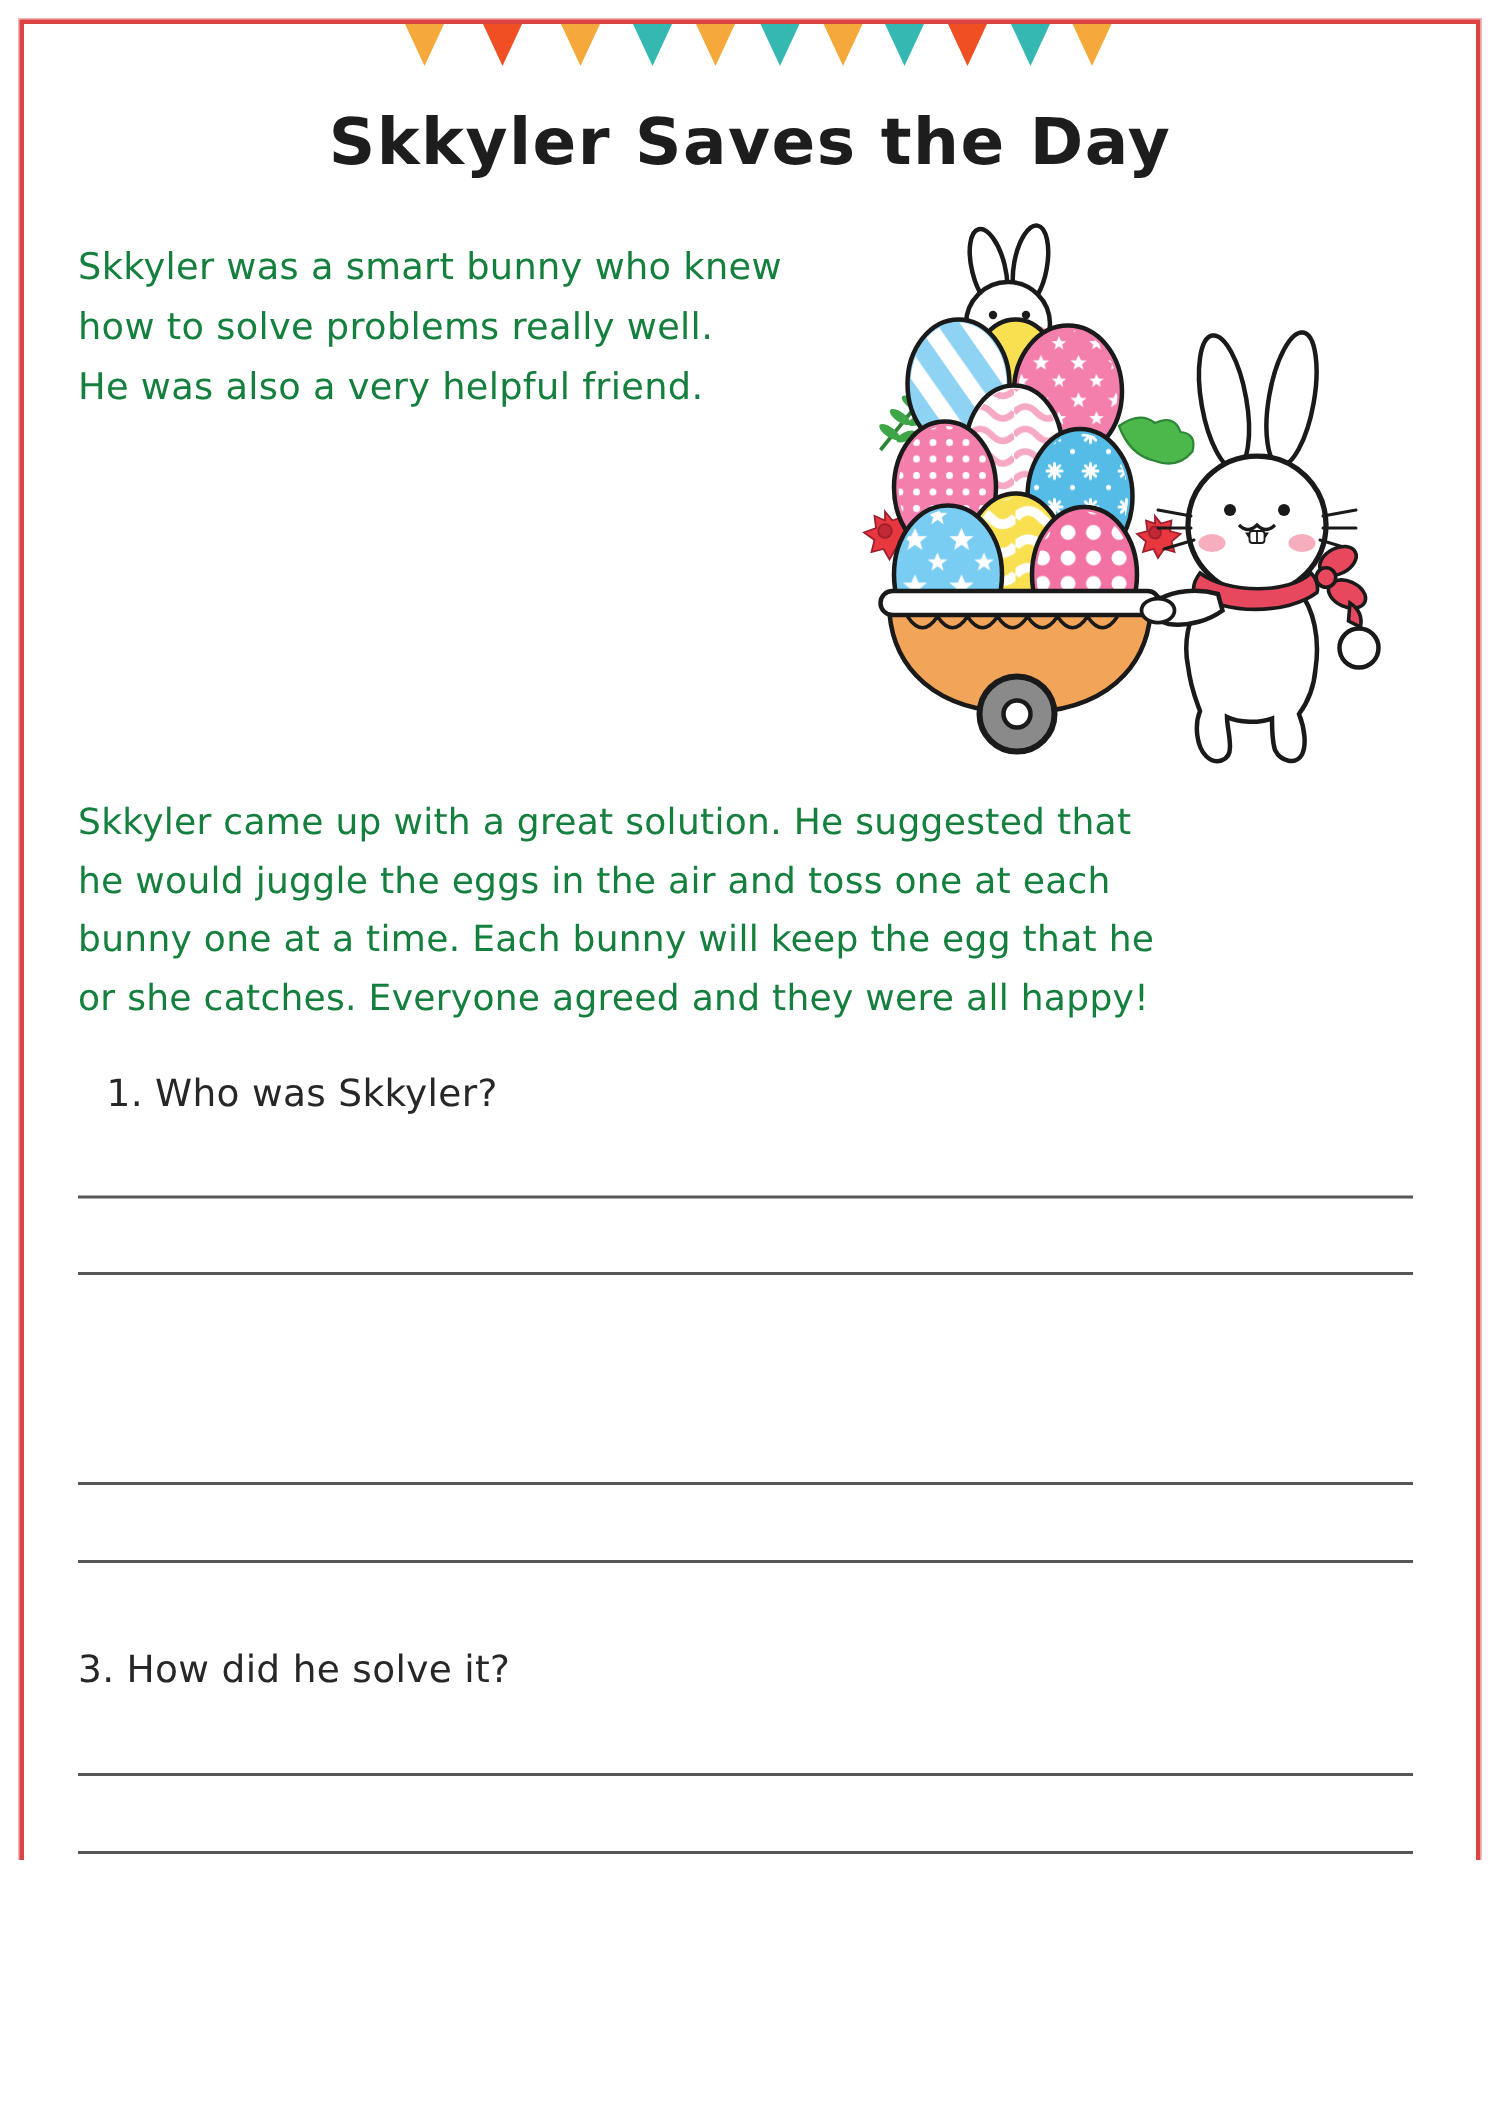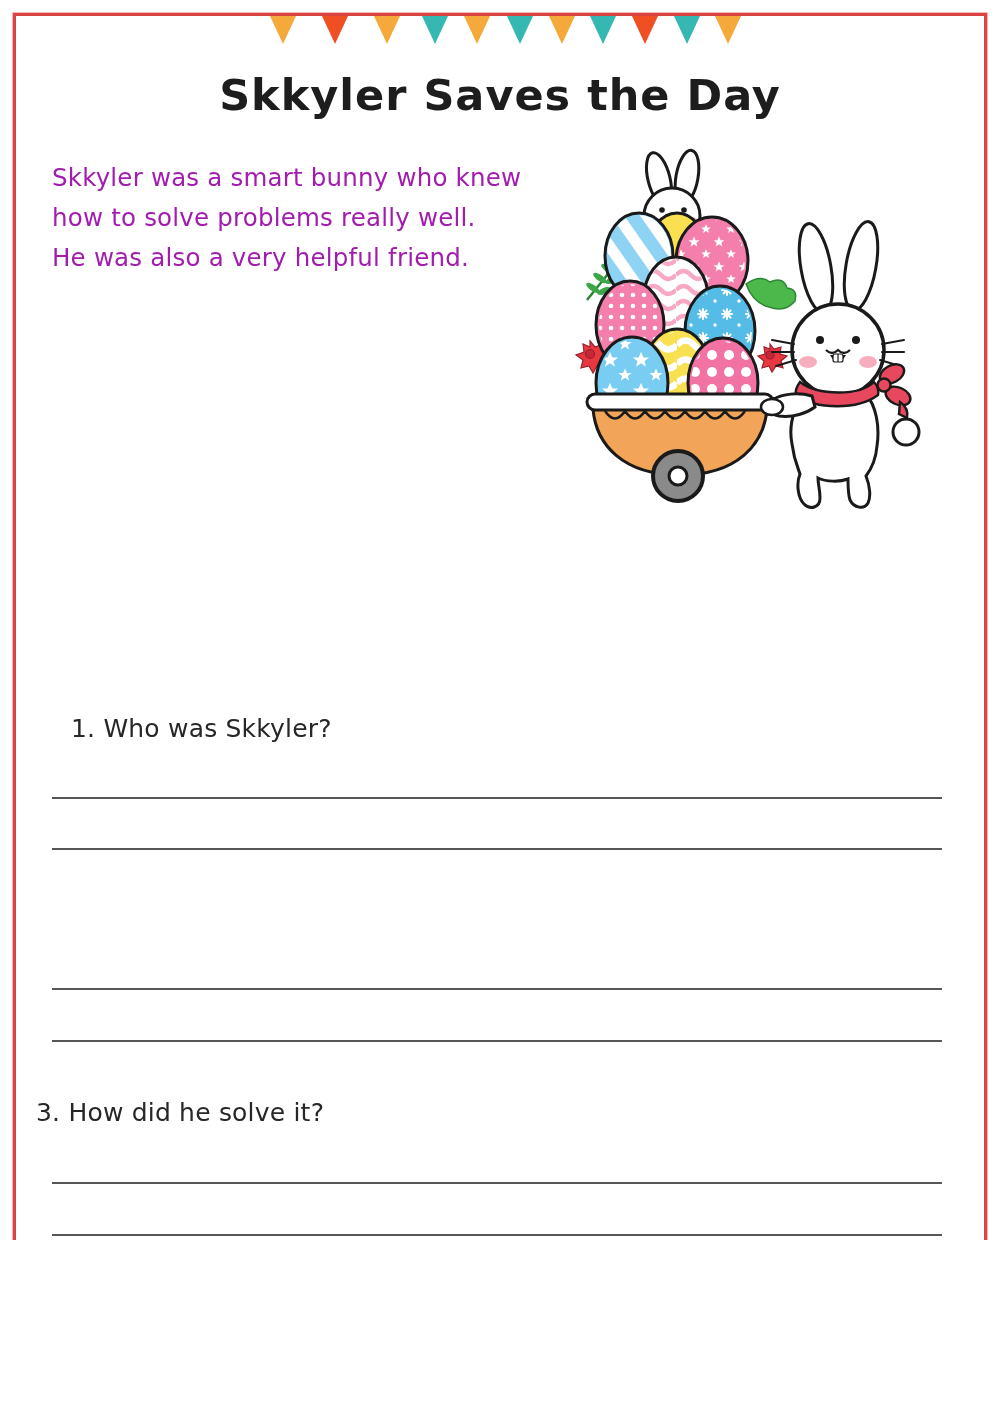--- a/index.html
+++ b/index.html
@@ -2,21 +2,21 @@
 <html><head>
 <meta charset="utf-8">
 <style>
   html,body{margin:0;padding:0;background:#fff;}
   #page{position:relative;width:1000px;height:1240px;background:#fff;overflow:hidden;
         font-family:"DejaVu Sans","Liberation Sans",sans-serif;color:#232323;}
   .abs{position:absolute;}
   #page-border{left:13px;top:13px;width:968px;height:1382px;border:3px solid #DC4343;box-shadow:0 0 0 1px #f3b9b9;}
   .flag{position:absolute;top:16px;width:0;height:0;border-left:13px solid transparent;border-right:13px solid transparent;}
   #title{left:0;top:70px;width:1000px;text-align:center;font-size:43px;font-weight:700;letter-spacing:1px;color:#1d1d1d;}
-  .para{font-size:24.5px;line-height:40px;white-space:pre-line;letter-spacing:.2px;color:#a21caf;}
+  .para{font-size:24.5px;line-height:40px;white-space:pre-line;letter-spacing:.2px;color:#15803d;}
   #para-3{line-height:39px;font-size:24px;}
   .q-label{font-size:25px;letter-spacing:.2px;color:#272727;}
   .answer-line{height:0;border-top:2px solid #565656;width:890px;left:52px;}
   #brand-text{left:84px;top:1374px;font-size:24px;font-weight:700;letter-spacing:.5px;white-space:nowrap;}
   #brand-text .b{color:#0f766e;} #brand-text .z{color:#a21caf;}
   #scan-text{left:552px;top:1372px;font-size:27px;color:#1e1e1e;letter-spacing:.3px;white-space:nowrap;}
 </style>
 </head>
 <body>
 
@@ -36,29 +36,33 @@
       <div class="flag" style="left: 632px; border-top: 28px solid rgb(240, 78, 35);"></div>
       <div class="flag" style="left: 674px; border-top: 28px solid rgb(53, 184, 178);"></div>
       <div class="flag" style="left: 715px; border-top: 28px solid rgb(245, 169, 59);"></div>
     </div>
 
   <div id="title" class="abs">Skkyler Saves the Day</div>
 
   <div class="abs para" style="left:52px;top:158px;width:545px;">Skkyler was a smart bunny who knew
 how to solve problems really well.
 He was also a very helpful friend.</div>
+  <div id="para-3" class="abs para" style="left:52px;top:529px;width:850px;">Skkyler came up with a great solution. He suggested that
+he would juggle the eggs in the air and toss one at each
+bunny one at a time. Each bunny will keep the egg that he
+or she catches. Everyone agreed and they were all happy!</div>
 
   <div class="abs q-label" style="left:52px;top:714px;margin-left:19px;">1. Who was Skkyler?</div>
   <div class="abs answer-line" style="top:797px;"></div>
   <div class="abs answer-line" style="top:848px;"></div>
 
   <div class="abs answer-line" style="top:988px;"></div>
   <div class="abs answer-line" style="top:1040px;"></div>
 
-  <div class="abs q-label" style="left:36px;top:1098px;">3. How did he solve it?</div>
+  <div class="abs q-label" style="left:52px;top:1098px;">3. How did he solve it?</div>
   <div class="abs answer-line" style="top:1182px;"></div>
   <div class="abs answer-line" style="top:1234px;"></div>
 
   <svg class="abs" style="left:560px;top:148px;" width="420" height="372" viewBox="0 0 420 372">
     <defs>
       <path id="star" d="M0,-6 L1.8,-1.9 L6,-1.9 L2.6,0.9 L3.7,5 L0,2.4 L-3.7,5 L-2.6,0.9 L-6,-1.9 L-1.8,-1.9 Z"></path>
       <pattern id="diag" width="24" height="24" patternUnits="userSpaceOnUse" patternTransform="rotate(-35)">
         <rect x="0" y="0" width="11" height="24" fill="#fff"></rect>
       </pattern>
       <pattern id="dotsS" width="11" height="11" patternUnits="userSpaceOnUse">

